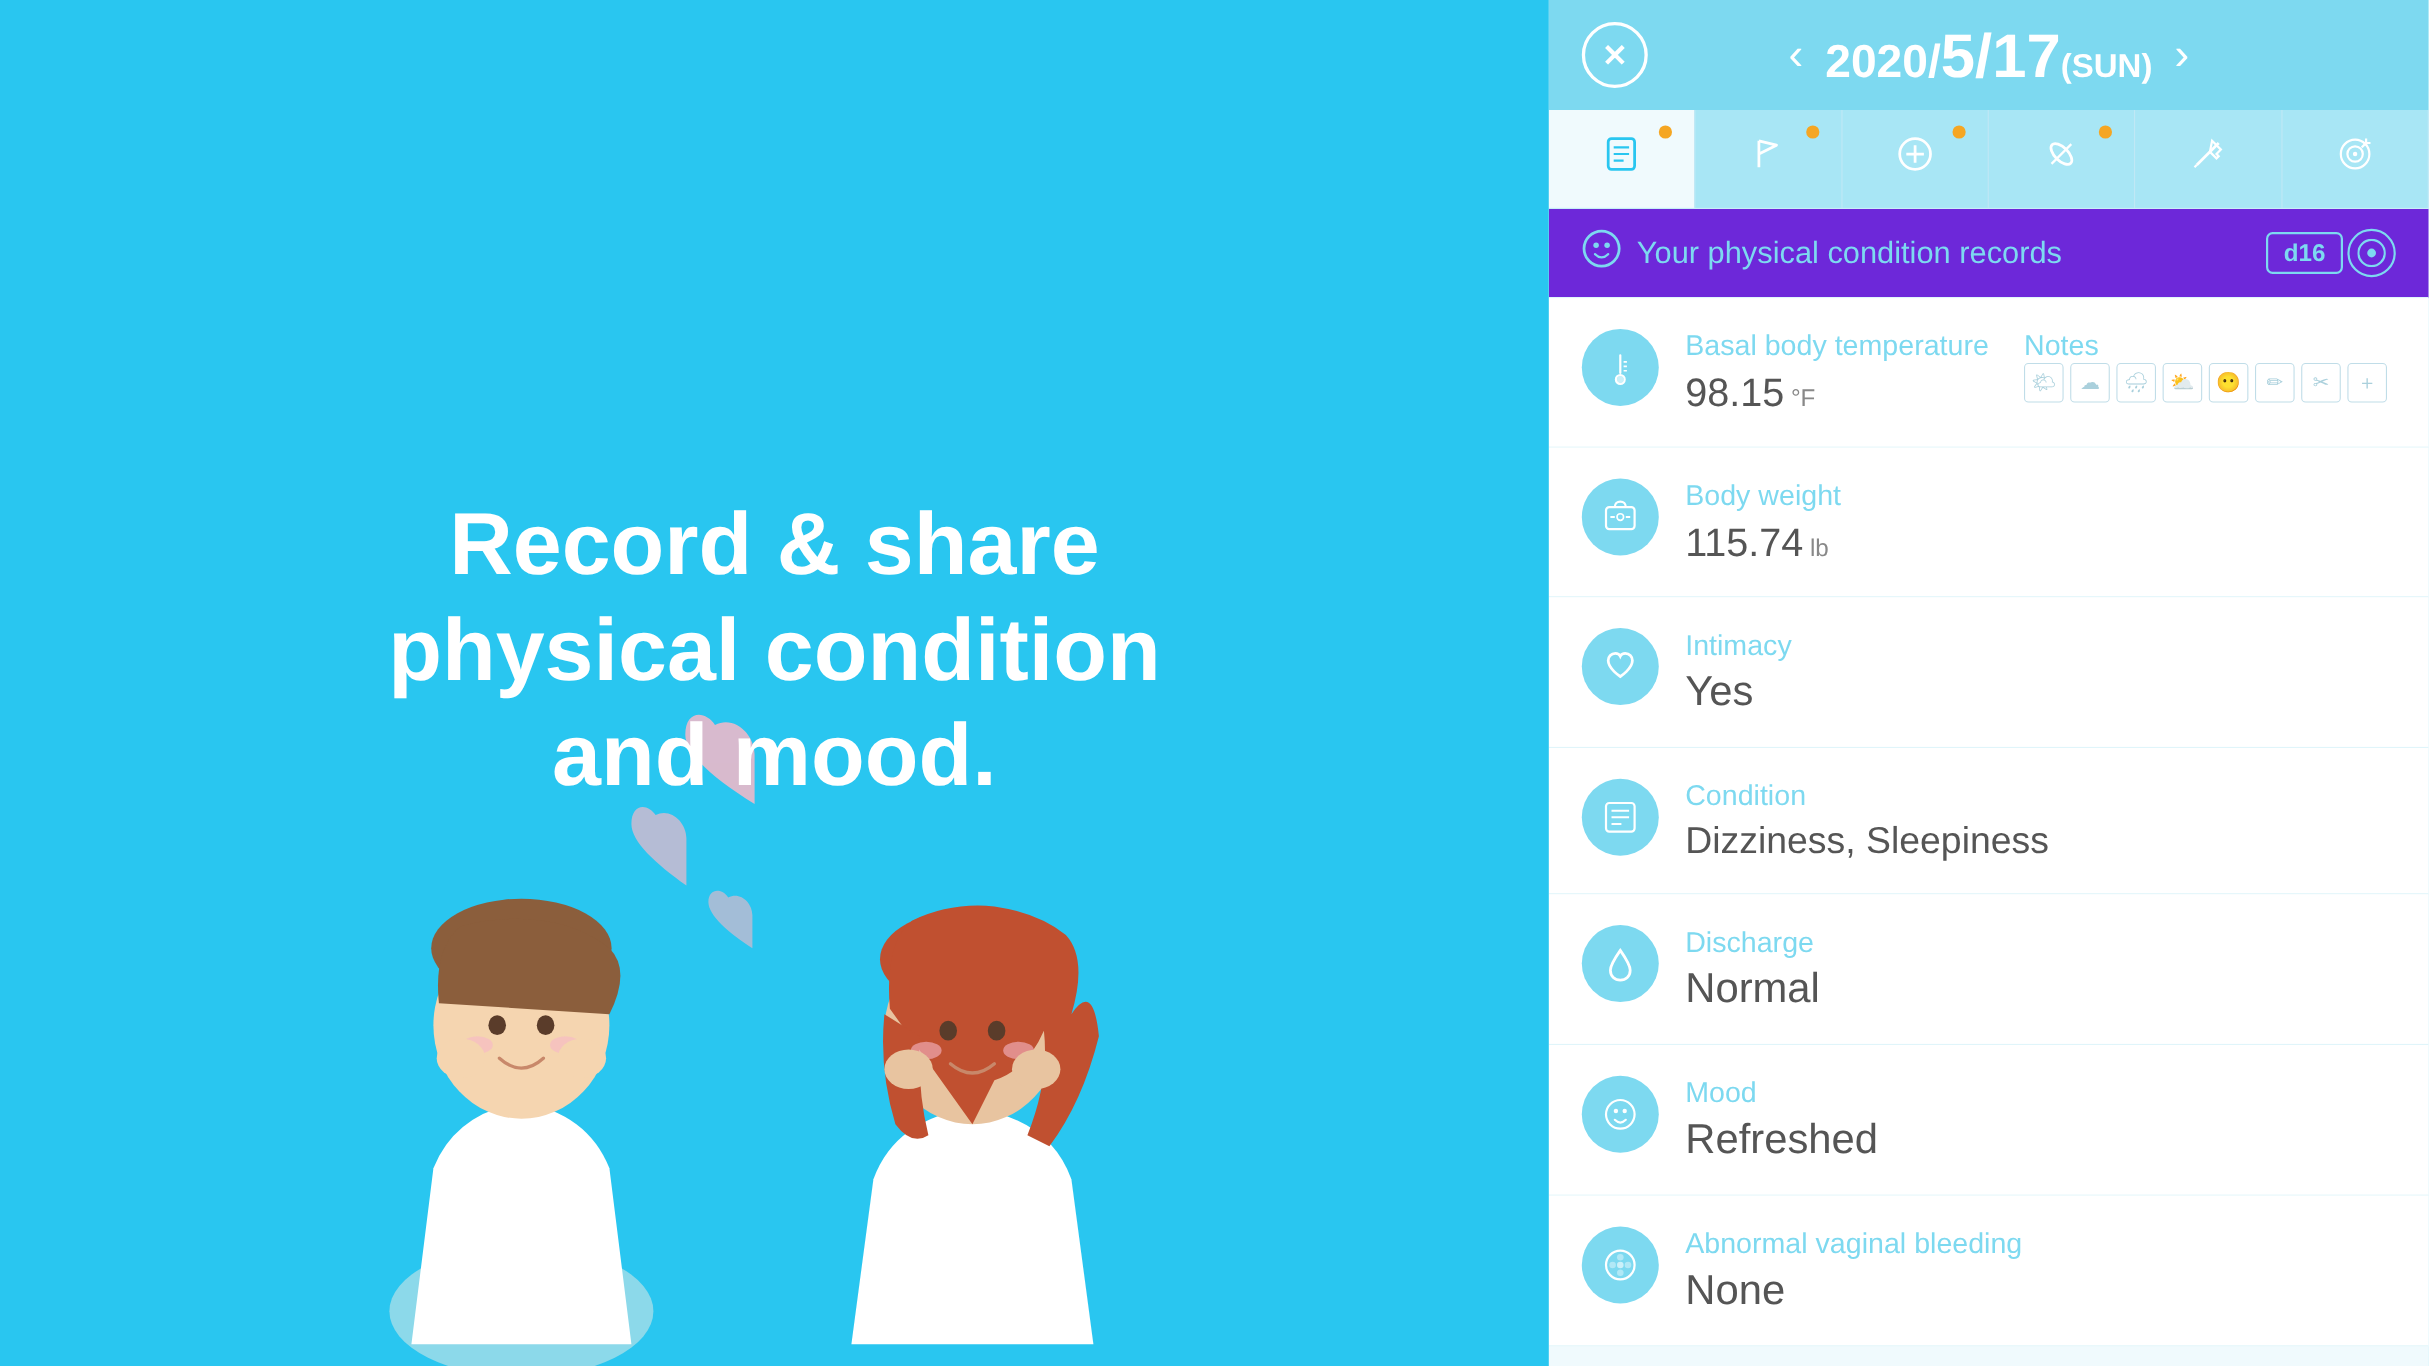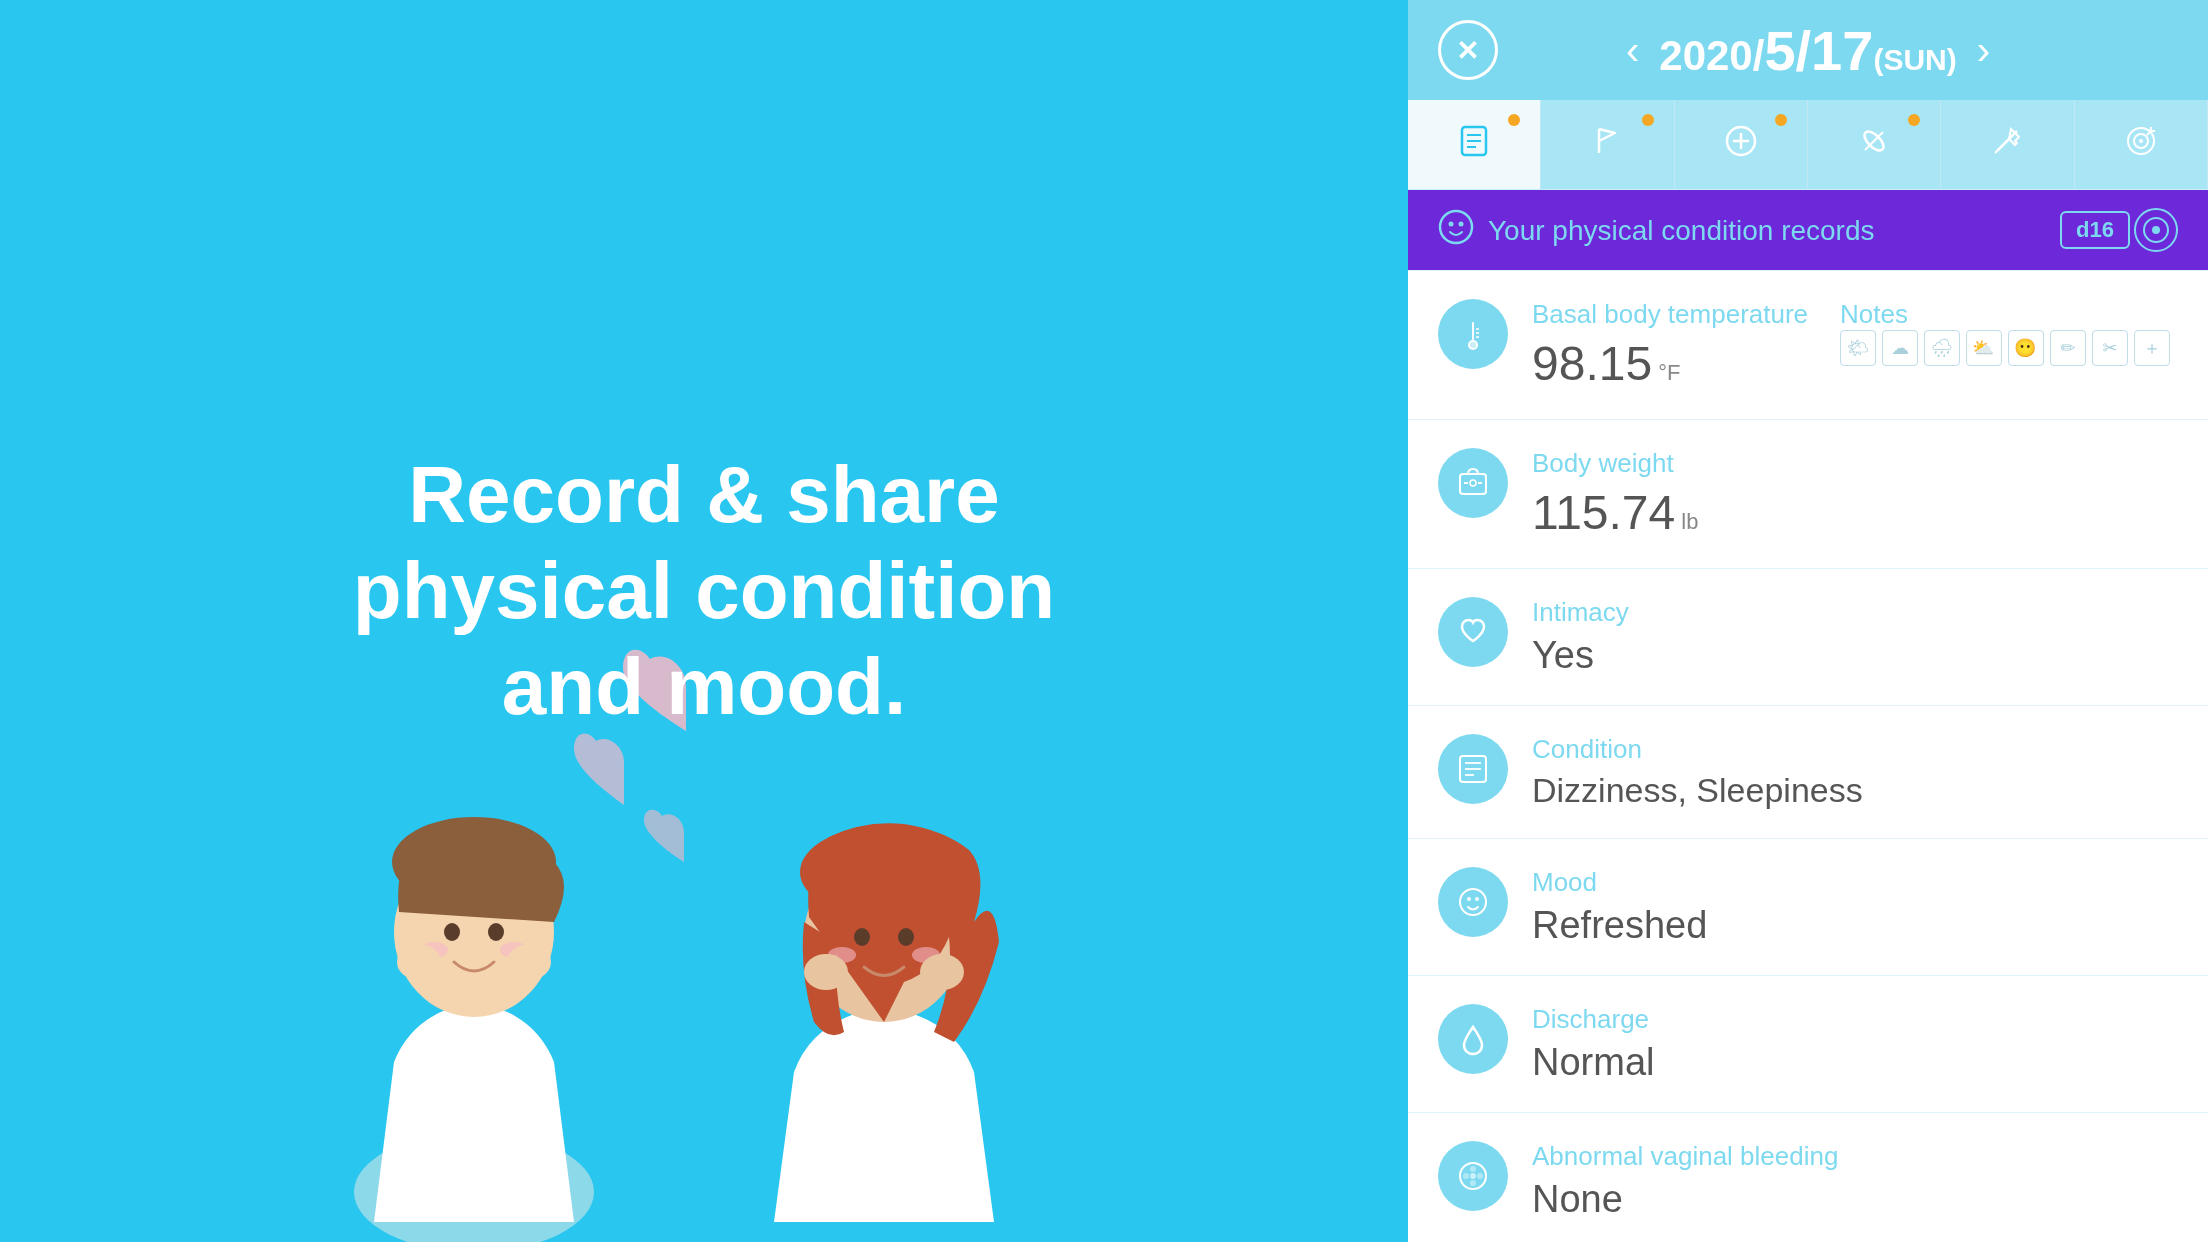--- a/index.html
+++ b/index.html
@@ -243,21 +243,21 @@
       align-items: baseline;
       gap: 6px;
     }
 
     .record-value .unit {
       font-size: 22px;
       color: #888;
     }
 
     .record-value .large {
-      font-size: 48px;
+      font-size: 36px;
       font-weight: 300;
     }
 
     
     .notes-row {
       display: flex;
       align-items: center;
       gap: 6px;
       flex-wrap: wrap;
     }
@@ -539,44 +539,44 @@
         <div class="record-label">Condition</div>
         <div class="record-value">
           <span style="font-size:34px; color:#555;">Dizziness, Sleepiness</span>
         </div>
       </div>
     </div>
 
     <div class="record-item">
       <div class="record-icon-circle">
         <svg width="34" height="34" viewBox="0 0 34 34">
+            <path d="M17,5 C17,5 8,18 8,23 C8,28.5 12,32 17,32 C22,32 26,28.5 26,23 C26,18 17,5 17,5Z" fill="none" stroke="white" stroke-width="2.5"></path>
+          </svg>
+      </div>
+      <div class="record-content">
+        <div class="record-label">Discharge</div>
+        <div class="record-value">
+          <span style="font-size:38px; color:#555;">Normal</span>
+        </div>
+      </div>
+    </div>
+
+    <div class="record-item">
+      <div class="record-icon-circle">
+        <svg width="34" height="34" viewBox="0 0 34 34">
             <circle cx="17" cy="17" r="13" fill="none" stroke="white" stroke-width="2"></circle>
             <circle cx="13" cy="14" r="2" fill="white"></circle>
             <circle cx="21" cy="14" r="2" fill="white"></circle>
             <path d="M12,22 Q17,27 22,22" stroke="white" stroke-width="2" fill="none" stroke-linecap="round"></path>
           </svg>
       </div>
       <div class="record-content">
         <div class="record-label">Mood</div>
         <div class="record-value">
           <span style="font-size:38px; color:#555;">Refreshed</span>
-        </div>
-      </div>
-    </div>
-
-    <div class="record-item">
-      <div class="record-icon-circle">
-        <svg width="34" height="34" viewBox="0 0 34 34">
-            <path d="M17,5 C17,5 8,18 8,23 C8,28.5 12,32 17,32 C22,32 26,28.5 26,23 C26,18 17,5 17,5Z" fill="none" stroke="white" stroke-width="2.5"></path>
-          </svg>
-      </div>
-      <div class="record-content">
-        <div class="record-label">Discharge</div>
-        <div class="record-value">
-          <span style="font-size:38px; color:#555;">Normal</span>
         </div>
       </div>
     </div>
 
     <div class="record-item">
       <div class="record-icon-circle">
         <svg width="34" height="34" viewBox="0 0 34 34">
             <circle cx="17" cy="17" r="13" fill="none" stroke="white" stroke-width="2"></circle>
             <circle cx="10" cy="17" r="3" fill="white" opacity="0.4"></circle>
             <circle cx="17" cy="10" r="3" fill="white" opacity="0.4"></circle>

